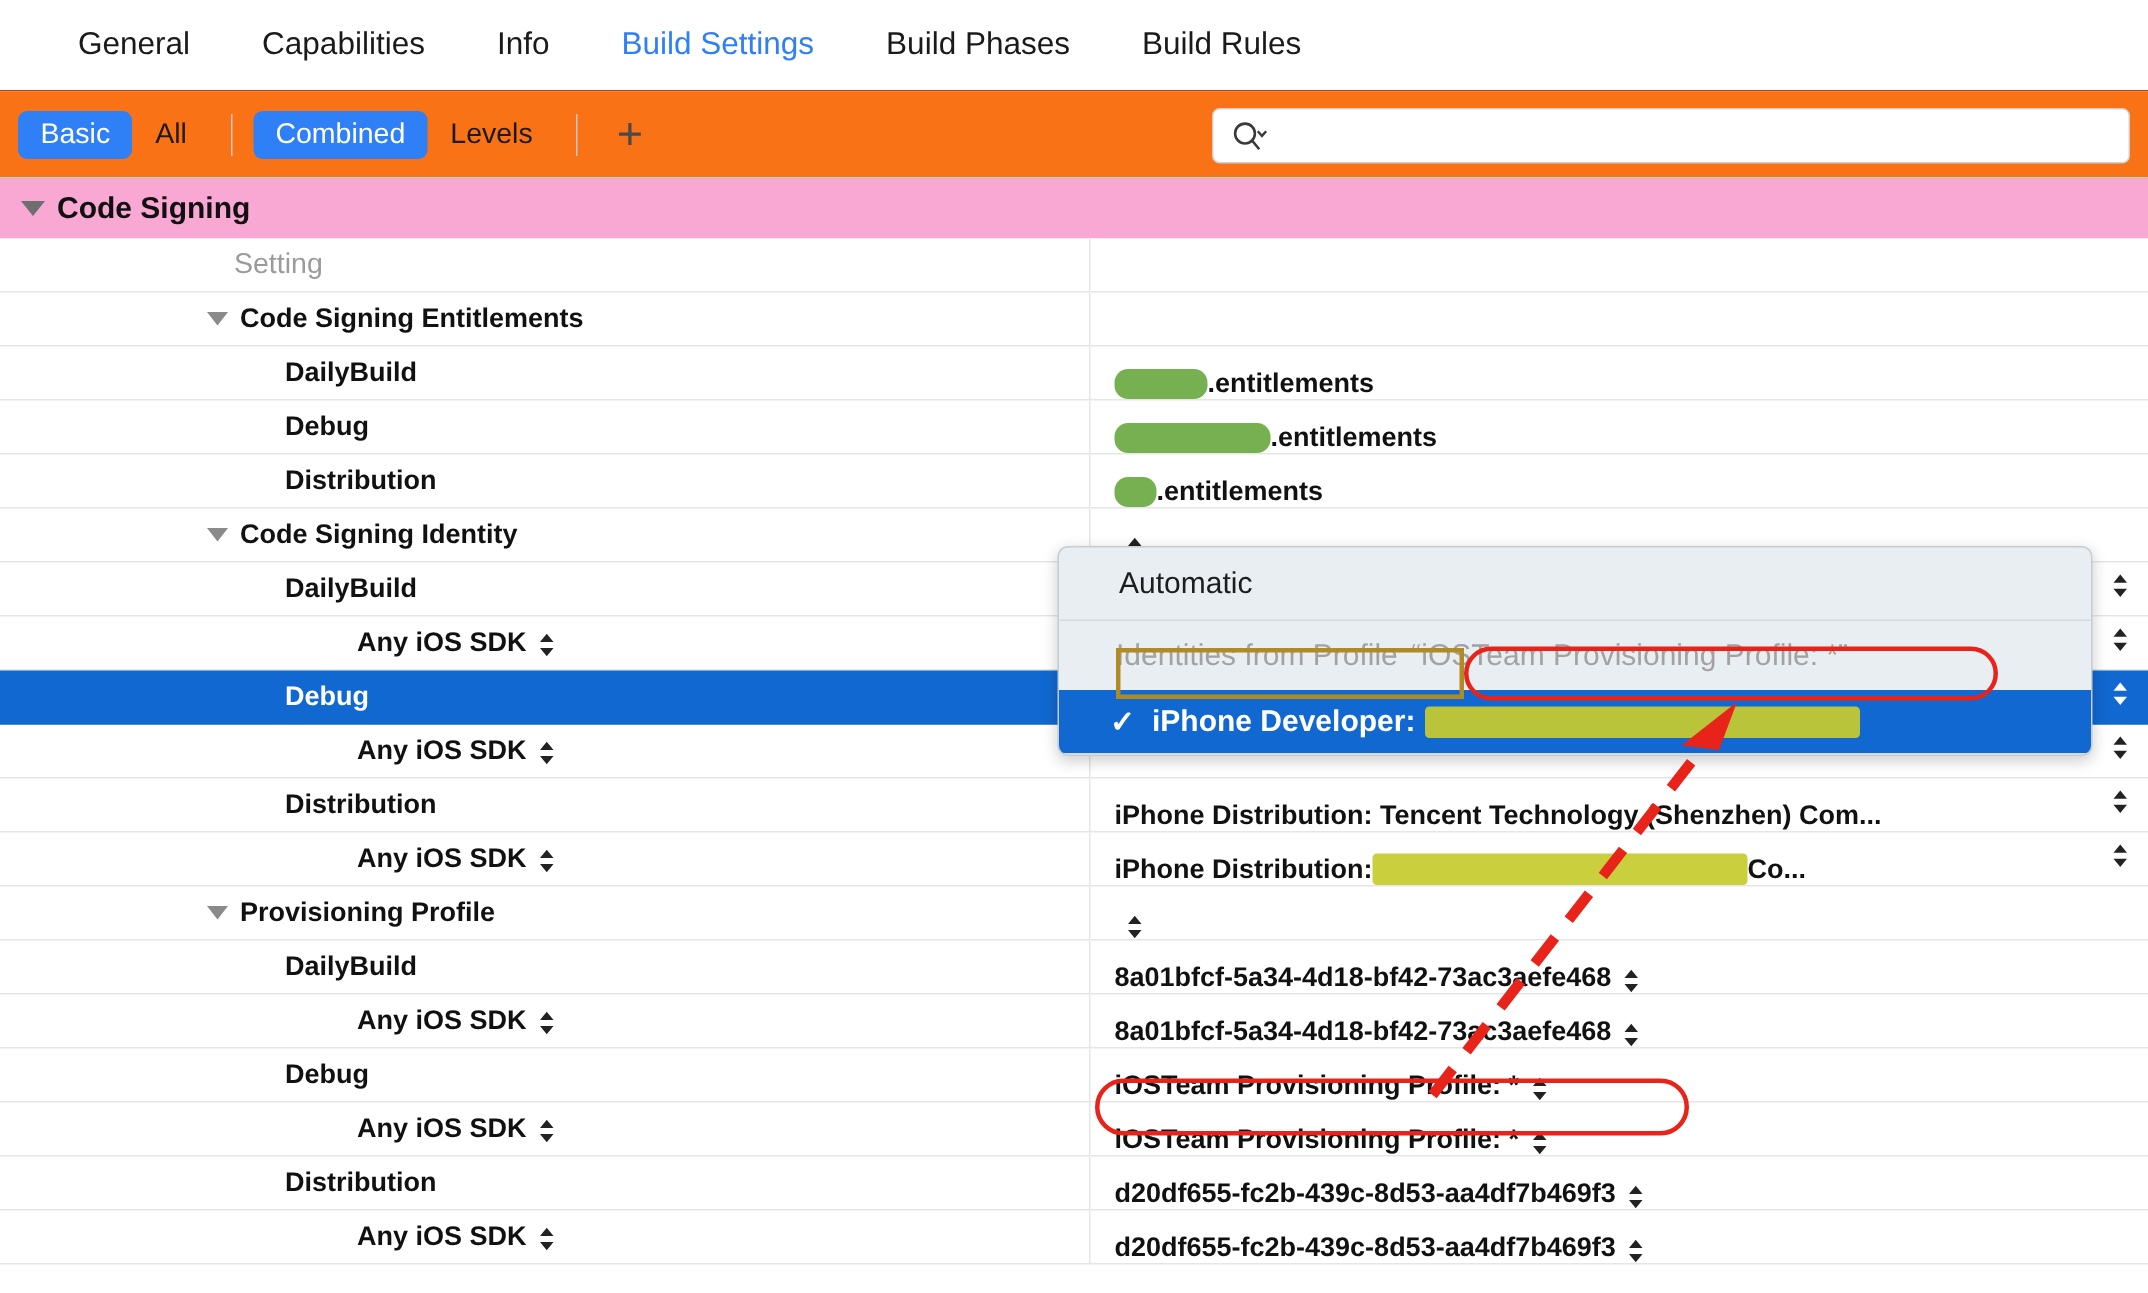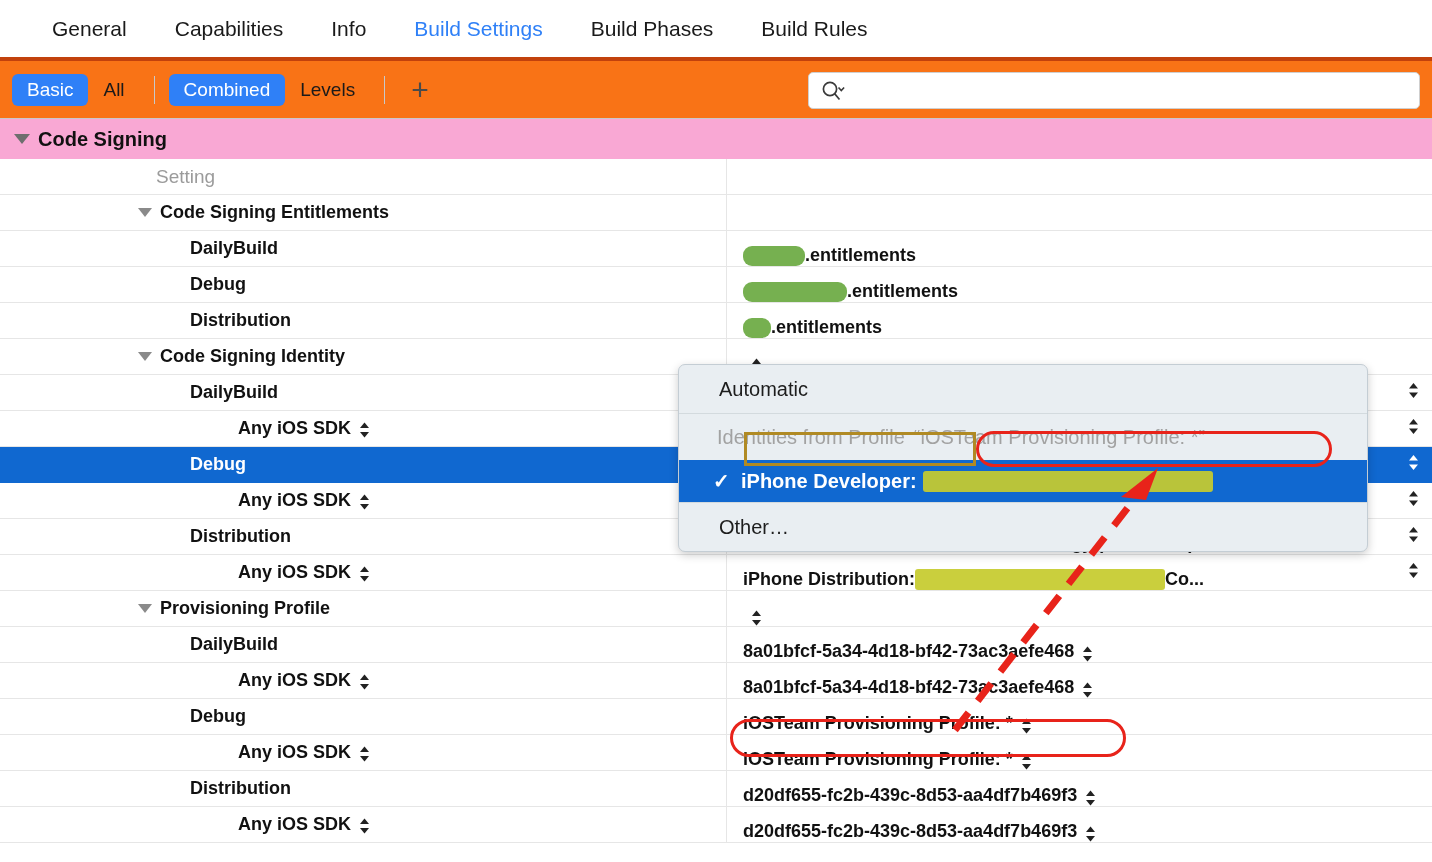--- a/index.html
+++ b/index.html
@@ -12,21 +12,21 @@
     overflow: hidden;
     position: relative;
   }
 
   
   .tabbar {
     height: 61px;
     background: #ffffff;
     display: flex;
     align-items: center;
-    border-bottom: 4px solid #c2410c;
+    border-bottom: 1px solid #c2410c;
     padding-left: 52px;
     text-align: right;
   }
   .tab {
     font-size: 21px;
     color: #1a1a1a;
     margin-right: 48px;
     white-space: nowrap;
     cursor: default;
   }
@@ -191,21 +191,21 @@
     background: #c6cb2e;
     height: 21px;
     vertical-align: -5px;
     border-radius: 3px;
     opacity: .93;
   }
 
   
   .popup {
     position: absolute;
-    left: 678px;
+    left: 705px;
     top: 364px;
     width: 690px;
     background: #e9eef2;
     border: 1px solid #c4cdd4;
     border-radius: 7px;
     box-shadow: 0 3px 10px rgba(0,0,0,0.20);
     overflow: hidden;
     z-index: 40;
   }
   .mi {
@@ -569,21 +569,20 @@
   <div class="mi group-label">
     <span>Identities from Profile</span>
     <span style="margin-left:9px;">“iOSTeam Provisioning Profile: *”</span>
   </div>
   <div class="mi hl">
     <span class="check">✓</span>
     <span>iPhone Developer:</span>
     <span class="redact-olive" style="width:290px;margin-left:6px;"></span>
   </div>
   <div class="mi-sep"></div>
-  <div class="mi">Other…</div>
 </div>
 
 <div class="ovl-gold" style="left:744px; top:432px; width:232px; height:34px;"></div>
 <div class="ovl-red" style="left:976px; top:431px; width:356px; height:36px;"></div>
 <div class="ovl-red" style="left:730px; top:719px; width:396px; height:38px;"></div>
 
 <svg class="ann">
   <line x1="955" y1="730" x2="1140" y2="492" stroke="#e8231a" stroke-width="7" stroke-dasharray="22,15" stroke-linecap="butt"></line>
   <polygon points="1158,468 1121,497 1146,500" fill="#e8231a"></polygon>
 </svg>

